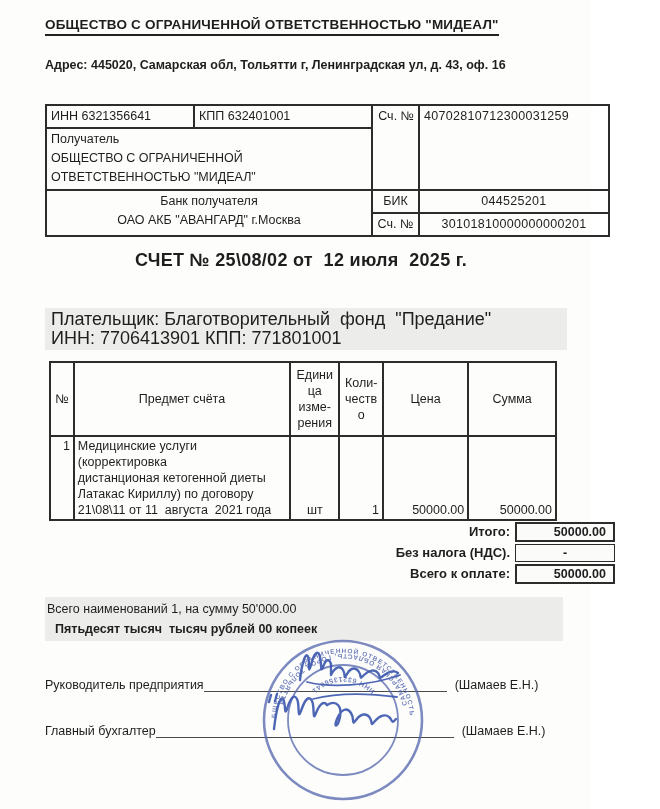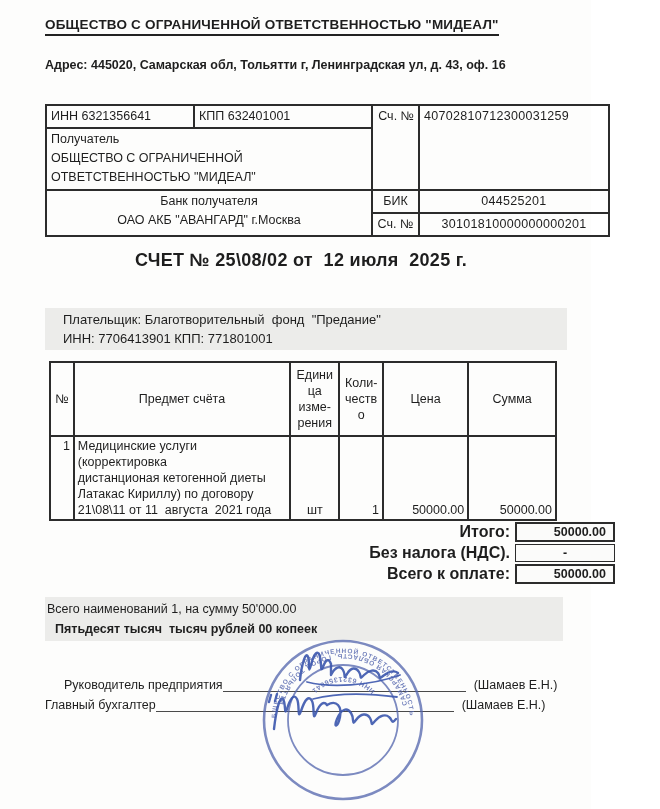--- a/index.html
+++ b/index.html
@@ -54,23 +54,23 @@
     margin-top: 13px;
     text-align: center;
     font-size: 18px; font-weight: bold;
     letter-spacing: 0.3px;
   }
 
   .payer-block {
     margin-top: 37px;
     margin-right: -10px;
     background: #ececea;
-    font-size: 13px;
+    font-size: 18px;
     line-height: 19px;
-    padding: 2px 0 2px 18px;
+    padding: 2px 0 2px 6px;
   }
 
   table.items-table {
     margin-top: 11px;
     margin-left: 4px;
     border-collapse: collapse;
     table-layout: fixed;
   }
   table.items-table th, table.items-table td {
     border: 2px solid #2c2c2c;
@@ -85,21 +85,21 @@
   td.c-subj { vertical-align: top; line-height: 16.5px; }
   td.c-unit { vertical-align: bottom; text-align: center; }
   td.c-qty  { vertical-align: bottom; text-align: right; padding-right: 6px; }
   td.c-price, td.c-sum { vertical-align: bottom; text-align: right; padding-right: 9px; }
 
   .totals { width: 560px; margin-left: 4px; }
   .total-row {
     display: flex; justify-content: flex-end; align-items: center;
     height: 21px;
   }
-  .t-label { font-size: 16px; font-weight: bold; margin-right: 5px; }
+  .t-label { font-size: 13px; font-weight: bold; margin-right: 5px; }
   .t-box {
     width: 100px; margin-right: -6px;
     border: 2px solid #2c2c2c;
     font-size: 12.5px; font-weight: bold;
     text-align: right; padding: 1px 7px 1px 2px;
     background: #fbfbfa;
   }
   .t-box.dash { border-width: 1px; text-align: center; padding-right: 2px; }
 
   .summary {
@@ -110,22 +110,22 @@
     line-height: 20px;
     padding: 2px 0 2px 2px;
   }
   .summary .bold { font-weight: bold; padding-left: 8px; }
 
   .sig-row {
     display: flex; align-items: flex-end;
     font-size: 12.5px;
     height: 20px;
   }
-  .sig-row-1 { margin-top: 31px; margin-left: 19px; }
-  .sig-row-2 { }
+  .sig-row-1 { margin-top: 31px; }
+  .sig-row-2 { margin-top: 26px; }
   .sig-role { white-space: nowrap; }
   .sig-line {
     flex: 0 0 auto;
     border-bottom: 1.5px solid #4a4a4a;
     height: 16px;
   }
   .sig-line-1 { width: 243px; }
   .sig-line-2 { width: 298px; }
   .sig-name { white-space: nowrap; margin-left: 8px; }
 

